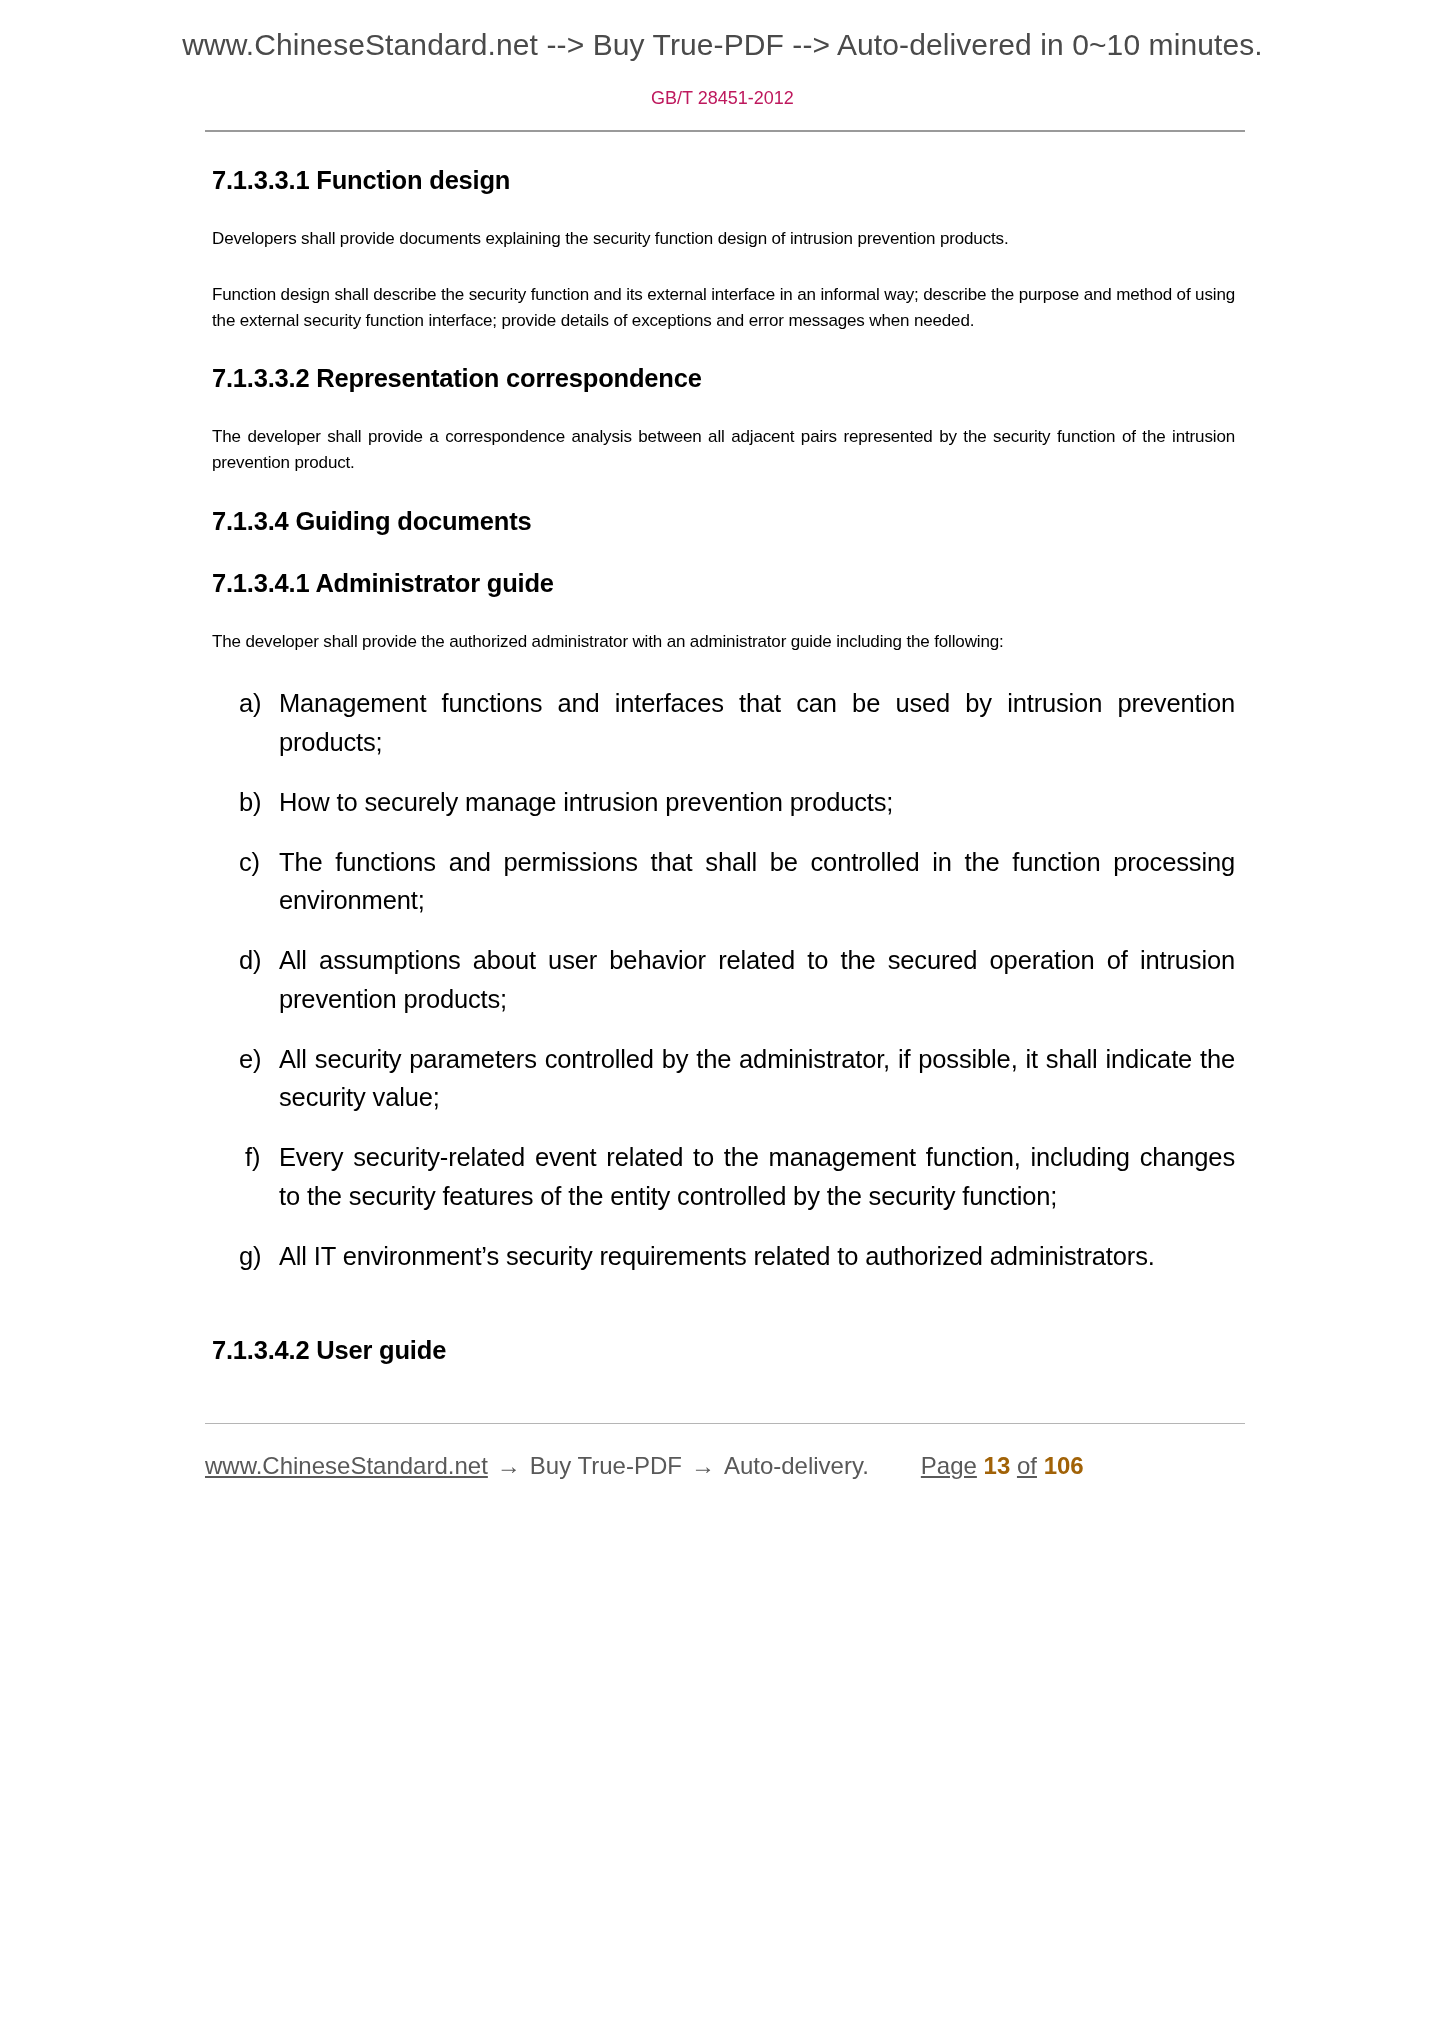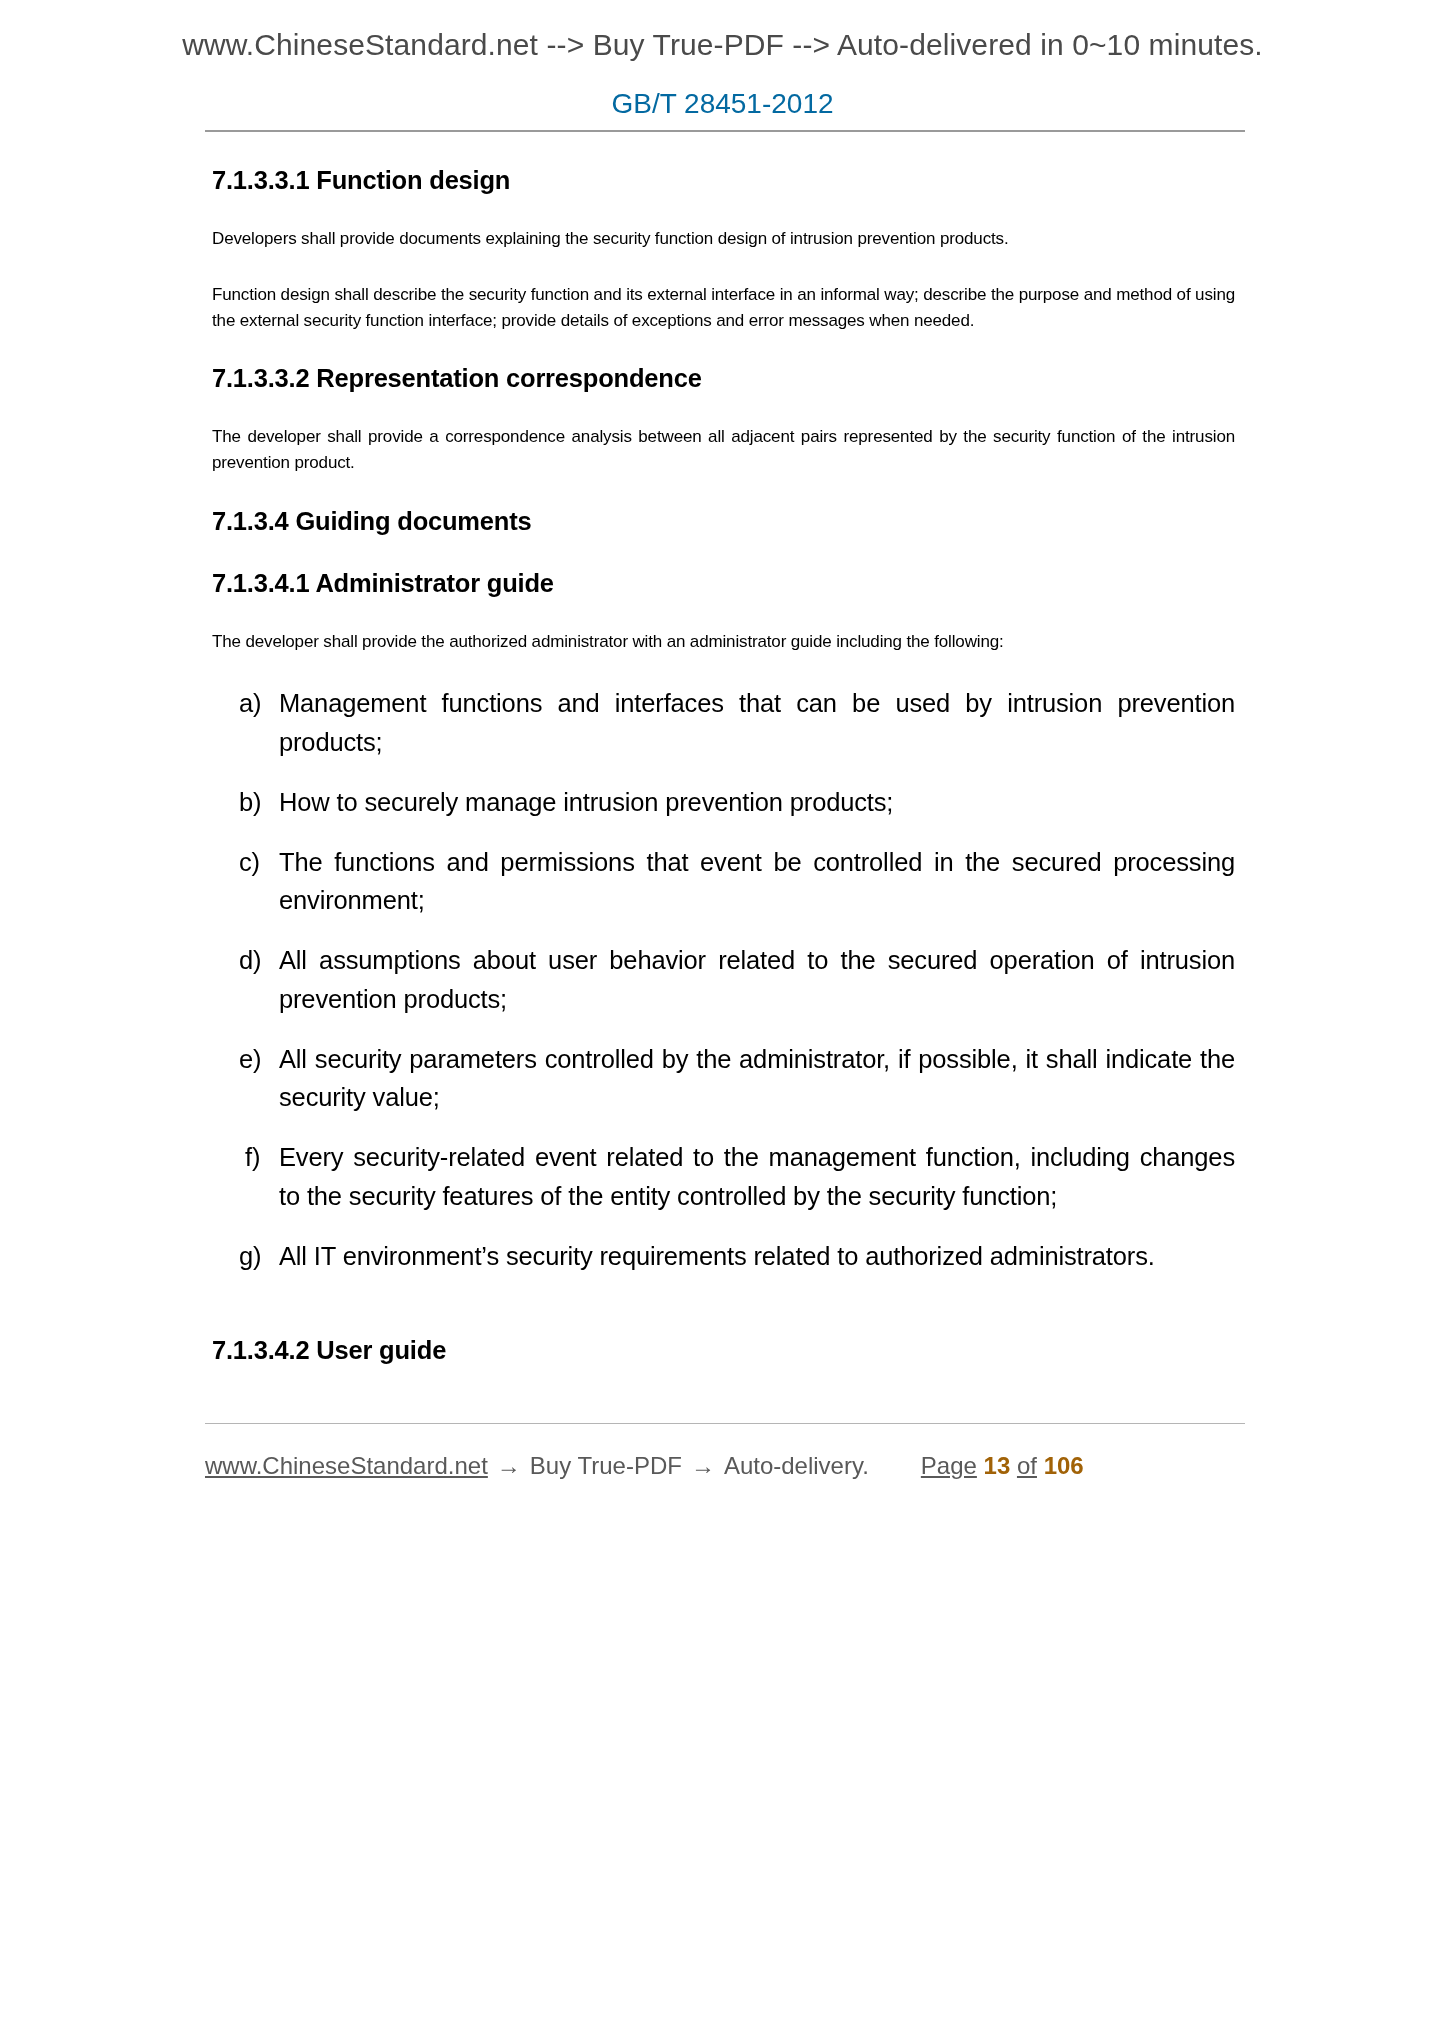--- a/index.html
+++ b/index.html
@@ -30,22 +30,22 @@
     letter-spacing: 0.1px;
     white-space: nowrap;
   }
 
   .std-code {
     position: absolute;
     top: 88px;
     left: 0;
     width: 1445px;
     text-align: center;
-    font-size: 28px;
-    color: #0369a1;
+    font-size: 18px;
+    color: #be185d;
   }
 
   .header-rule {
     position: absolute;
     top: 130px;
     left: 205px;
     width: 1040px;
     height: 2px;
     background: #9a9a9a;
   }
@@ -195,21 +195,21 @@
       <li>
         <span class="li-marker">a)</span>
         <span class="li-body">Management functions and interfaces that can be used by intrusion prevention products;</span>
       </li>
       <li>
         <span class="li-marker">b)</span>
         <span class="li-body no-justify">How to securely manage intrusion prevention products;</span>
       </li>
       <li>
         <span class="li-marker">c)</span>
-        <span class="li-body">The functions and permissions that event be controlled in the secured processing environment;</span>
+        <span class="li-body">The functions and permissions that shall be controlled in the function processing environment;</span>
       </li>
       <li>
         <span class="li-marker">d)</span>
         <span class="li-body">All assumptions about user behavior related to the secured operation of intrusion prevention products;</span>
       </li>
       <li>
         <span class="li-marker">e)</span>
         <span class="li-body">All security parameters controlled by the administrator, if possible, it shall indicate the security value;</span>
       </li>
       <li>

